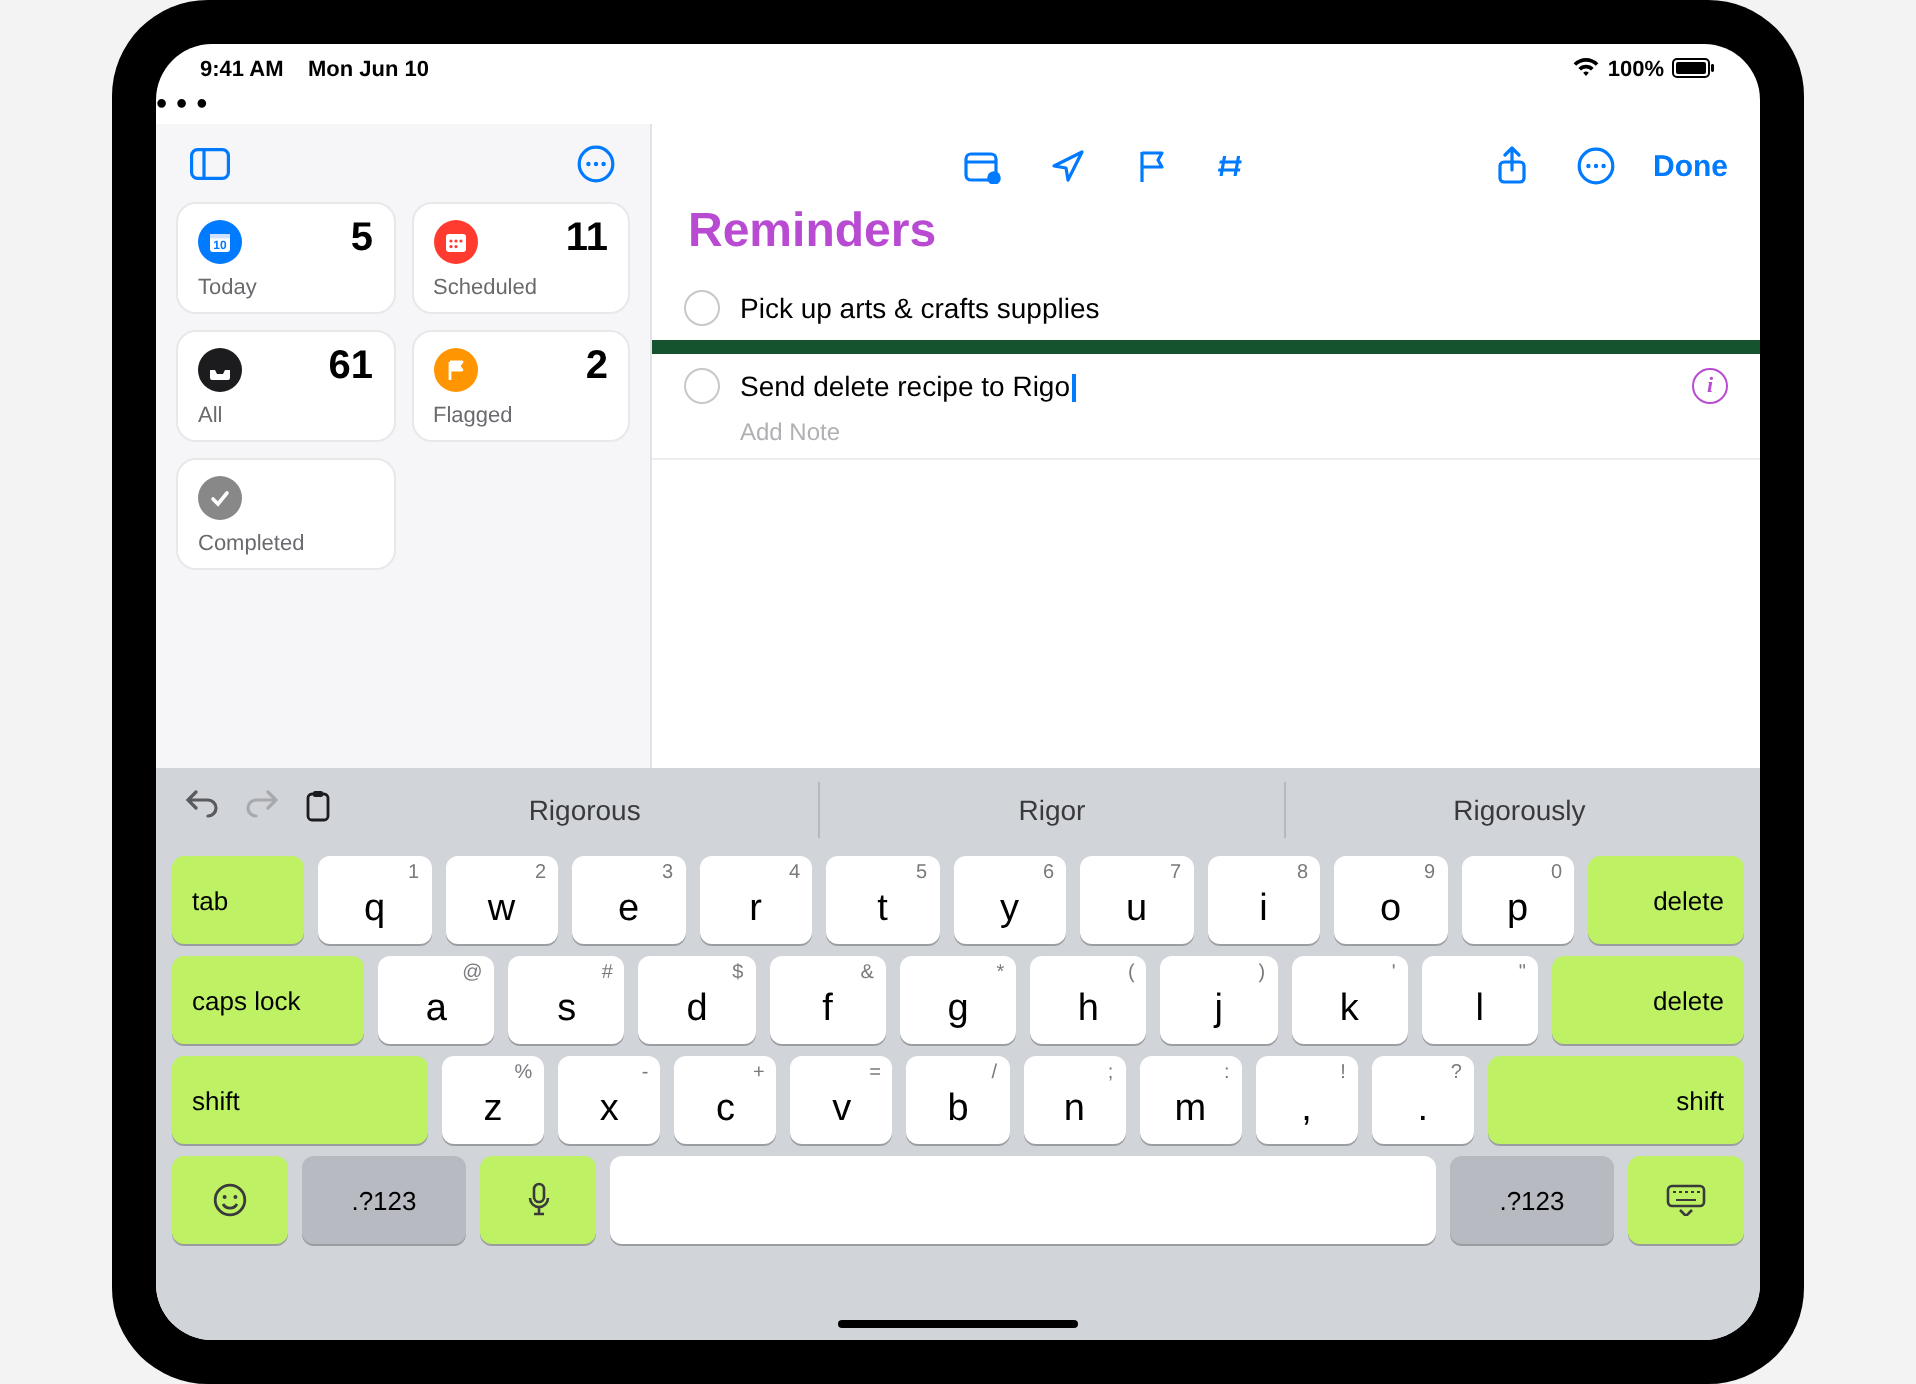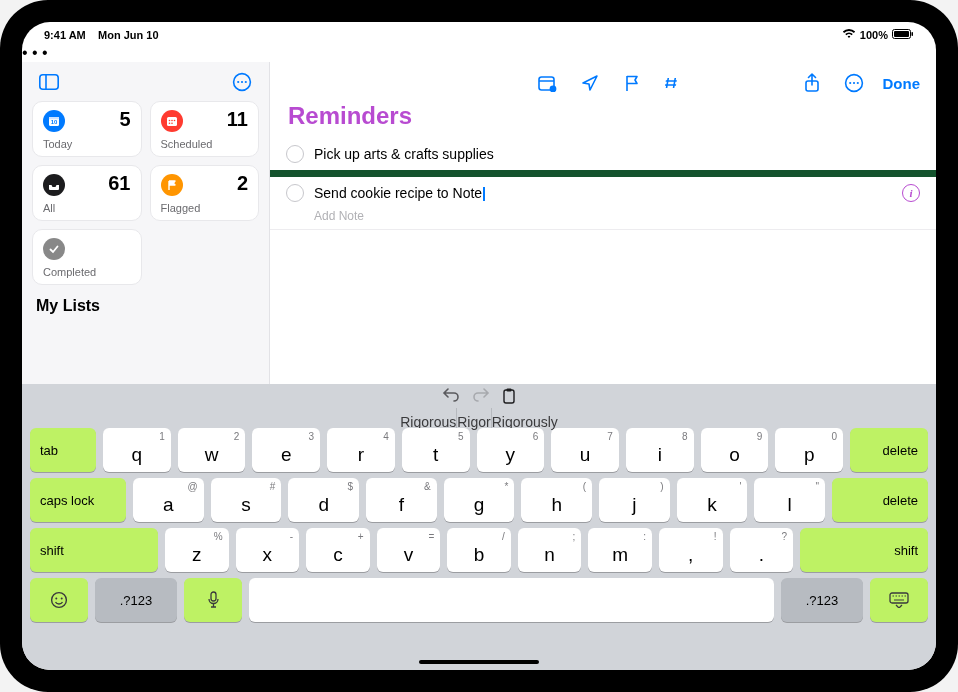--- a/index.html
+++ b/index.html
@@ -1,17 +1,17 @@
 <!DOCTYPE html>
 <html><head>
 <meta charset="utf-8">
 <style>
   * { box-sizing: border-box; margin: 0; padding: 0; font-family: -apple-system, "SF Pro", "Helvetica Neue", Arial, sans-serif; }
   body { background: #f3f3f3; display: flex; justify-content: center; align-items: center; height: 692px; width: 958px; overflow: hidden; }
-  .device { width: 958px; height: 692px; background: #000; border-radius: 48px; padding: 22px; position: relative; }
+  .device { width: 846px; height: 692px; background: #000; border-radius: 48px; padding: 22px; position: relative; }
   .screen { width: 100%; height: 100%; background: #fff; border-radius: 28px; overflow: hidden; position: relative; display: flex; flex-direction: column; }
   .statusbar { height: 22px; display: flex; justify-content: space-between; align-items: center; padding: 4px 22px 0 22px; font-size: 11px; font-weight: 600; color: #000; }
   .statusbar .right { display: flex; align-items: center; gap: 4px; }
   .content { flex: 1; display: flex; overflow: hidden; }
   .sidebar { width: 248px; background: #f6f6f8; border-right: 1px solid #e2e2e6; padding: 6px 10px; display: flex; flex-direction: column; }
   .sidebar-top { display: flex; justify-content: space-between; align-items: center; padding: 1px 4px 6px 4px; }
   .icon-btn { width: 26px; height: 26px; display: flex; align-items: center; justify-content: center; color: #007aff; }
   .smart-grid { display: grid; grid-template-columns: 1fr 1fr; gap: 8px; }
   .smart-card { background: #fff; border: 1px solid #e8e8eb; border-radius: 10px; padding: 8px 10px 6px 10px; position: relative; min-height: 56px; }
   .smart-card.full { grid-column: span 1; }
@@ -32,21 +32,21 @@
   .reminder-row { display: flex; align-items: center; gap: 10px; padding: 7px 16px; border-bottom: 7px solid #14532d; }
   .radio { width: 18px; height: 18px; border: 1.5px solid #c7c7cc; border-radius: 50%; flex-shrink: 0; }
   .reminder-text { font-size: 14px; color: #000; flex: 1; }
   .info-icon { width: 18px; height: 18px; border: 1.5px solid #b84bd1; border-radius: 50%; display: flex; align-items:center; justify-content:center; color:#b84bd1; font-size:11px; font-style:italic; font-family: serif; font-weight:600; }
   .addnote { font-size: 12px; color: #b1b1b5; padding: 0 16px 6px 44px; border-bottom:1px solid #edecef; }
   .editing-row { display:flex; flex-direction:column; }
   .cursor { display:inline-block; width:1.5px; height:14px; background:#007aff; vertical-align:middle; margin-left:1px; }
 
   
   .keyboard { height: 286px; background: #d1d4d9; display:flex; flex-direction:column; padding: 4px 4px 8px 4px; gap:6px; }
-  .kb-pred { height: 34px; display:flex; align-items:center;flex-direction:column; }
+  .kb-pred { height: 34px; display:flex; align-items:center; }
   .kb-pred .tools { display:flex; gap:12px; padding:0 10px; color:#5a5a5e; }
   .kb-pred .preds { flex:1; display:flex; }
   .kb-pred .pred { flex:1; text-align:center; font-size:14px; color:#3a3a3c; border-left:1px solid #b6b9be; padding:6px 0; }
   .kb-pred .pred:first-child { border-left:none; }
   .kb-row { display:flex; gap:7px; padding:0 4px; }
   .key { background:#fff; border-radius:6px; box-shadow: 0 1px 0 #9b9da1; display:flex; align-items:flex-end; justify-content:center; padding:0 0 6px 0; font-size:19px; color:#000; position:relative; }
   .key .sub { position:absolute; top:3px; right:6px; font-size:10px; color:#7a7a7e; }
   .key.letter { flex:1; height:44px; }
   .key.fn { background:#bef264; height:44px; font-size:13px; align-items:center; justify-content:flex-start; padding:0 10px; }
   .key.fn.right { justify-content:flex-end; }
@@ -159,21 +159,20 @@
         <div class="smart-card full">
           <div class="sc-icon comp">
             <svg width="12" height="12" viewBox="0 0 12 12">
                   <path d="M2.5 6.5 L5 9 L9.5 3.5" stroke="#fff" stroke-width="1.8" fill="none" stroke-linecap="round"></path>
                 </svg>
           </div>
           <div class="label">Completed</div>
         </div>
       </div>
 
-      <div class="mylists">My Lists</div>
     </div>
 
     <div class="main">
       <div class="main-toolbar">
         <div class="spacer"></div>
         <div class="icon-btn">
           <svg width="19" height="17" viewBox="0 0 19 17">
                 <rect x="1" y="2" width="15" height="13" rx="2.5" fill="none" stroke="#007aff" stroke-width="1.6"></rect>
                 <line x1="1" y1="6" x2="16" y2="6" stroke="#007aff" stroke-width="1.6"></line>
                 <circle cx="15" cy="14" r="3.4" fill="#007aff"></circle>
@@ -215,21 +214,21 @@
       <div class="list-title">Reminders</div>
 
       <div class="reminder-row">
         <div class="radio"></div>
         <div class="reminder-text">Pick up arts &amp; crafts supplies</div>
       </div>
 
       <div class="editing-row">
         <div class="reminder-row" style="border-bottom:none">
           <div class="radio"></div>
-          <div class="reminder-text"><span>Send cookie recipe to Note</span><span class="cursor"></span></div>
+          <div class="reminder-text"><span>Send delete recipe to Rigo</span><span class="cursor"></span></div>
           <div class="info-icon">i</div>
         </div>
         <div class="addnote">Add Note</div>
       </div>
     </div>
   </div>
 
   <div class="keyboard">
     <div class="kb-pred">
       <div class="tools">

